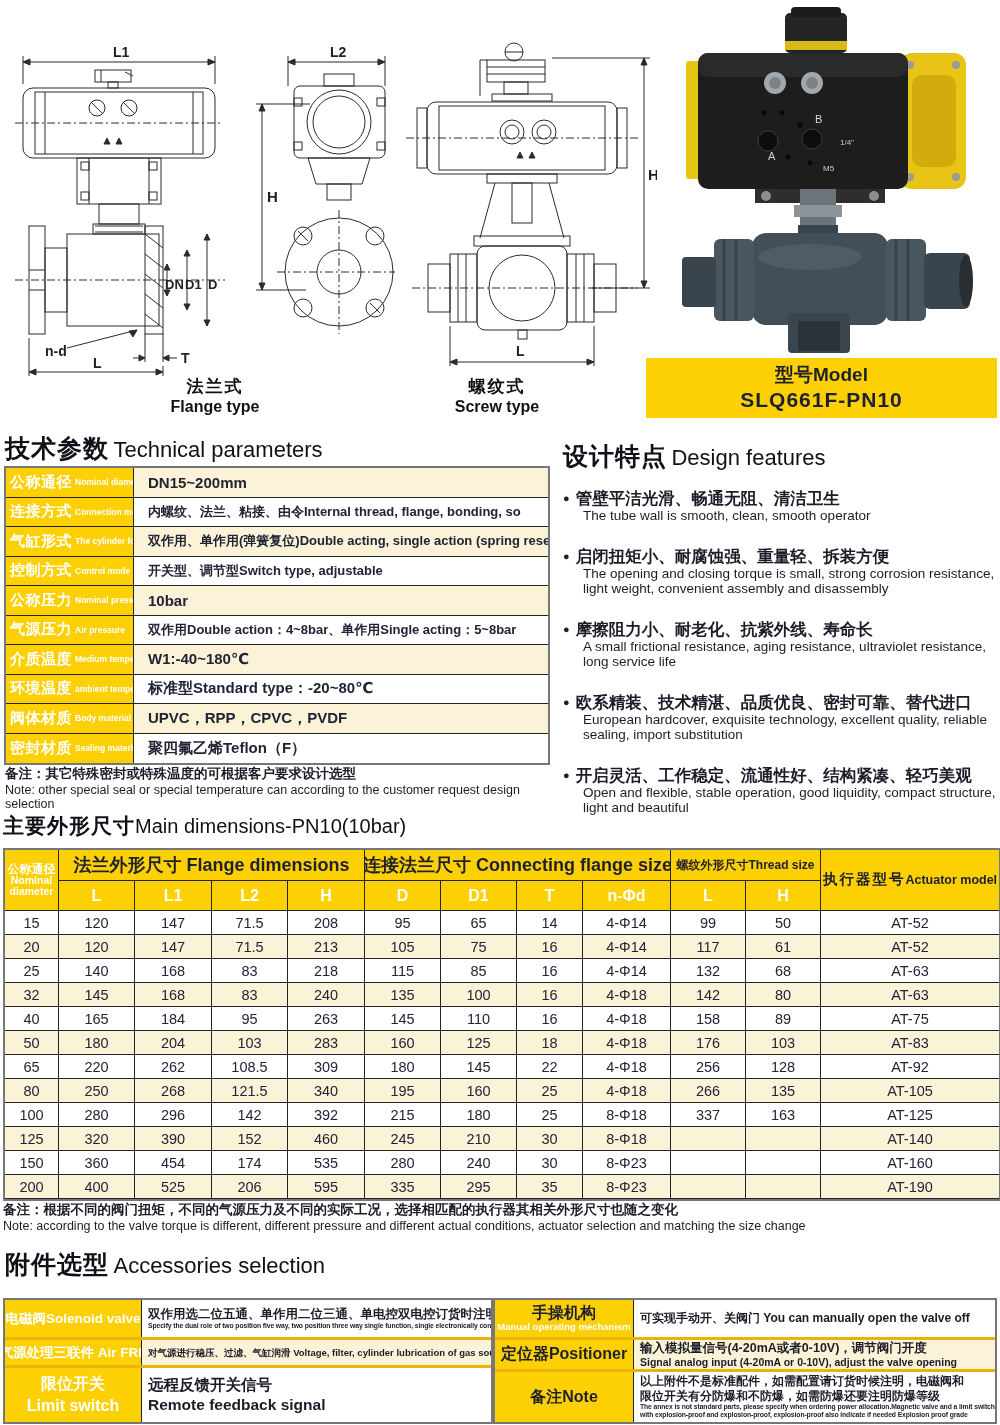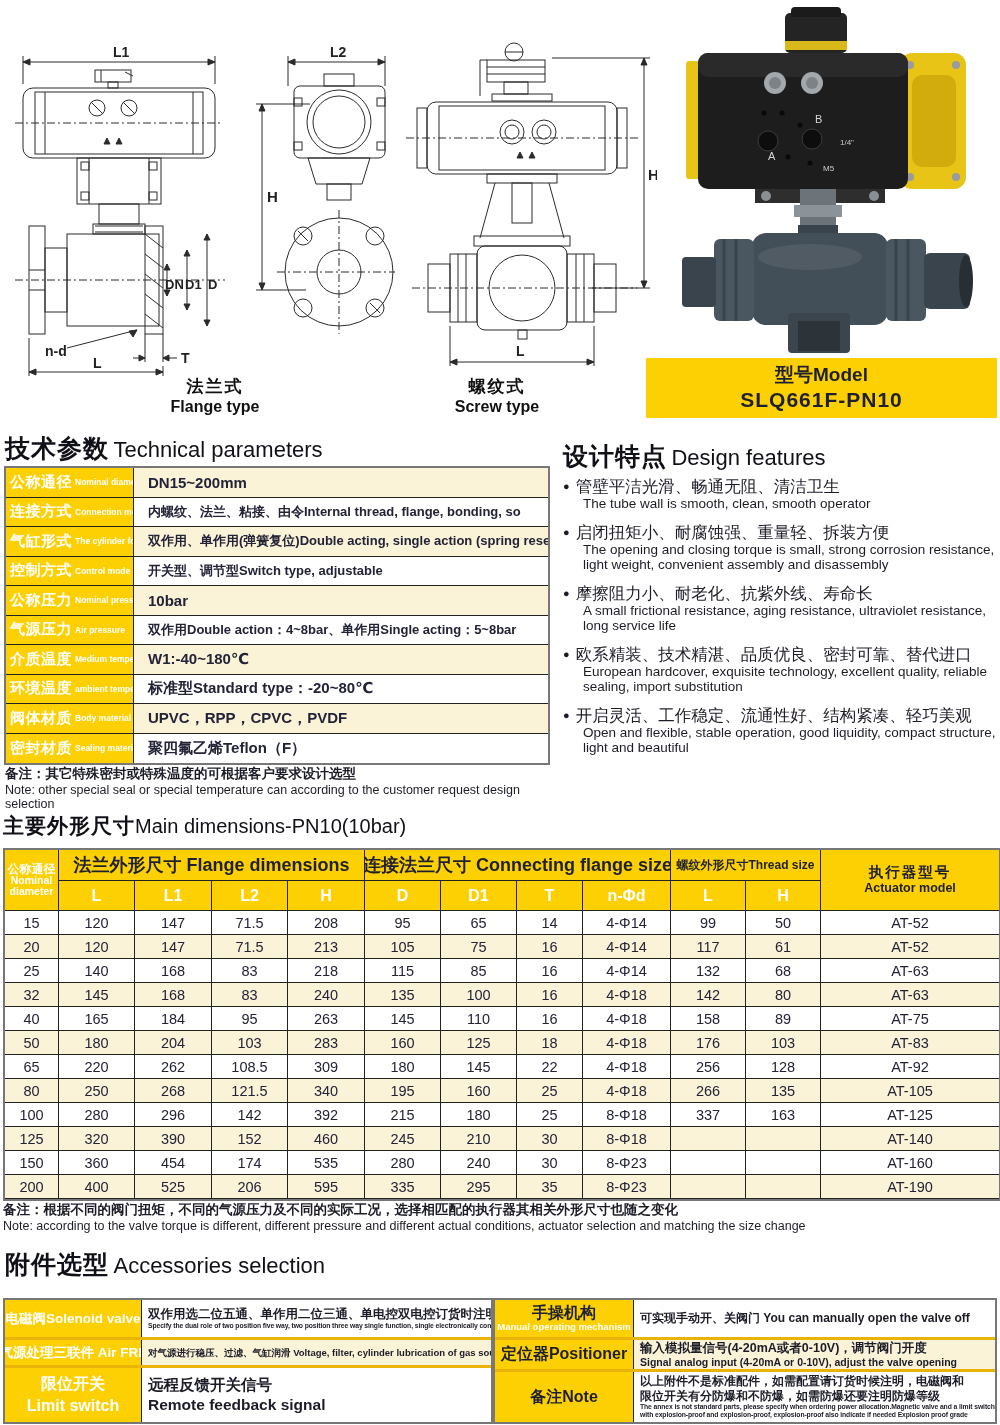--- a/index.html
+++ b/index.html
@@ -32,36 +32,36 @@
   .tpl-en{font-size:8.5px;font-weight:bold;}
   .tp-value{flex:1;display:flex;align-items:center;padding-left:14px;font-size:15px;font-weight:bold;
     color:#232337;overflow:hidden;white-space:nowrap;background:#fff;}
   .tp-value.sm{font-size:13px;}
   .tp-row.odd .tp-value{background:#faf3d7;}
   .note-block{position:absolute;color:#1c1c28;}
   .note-zh{font-size:13.5px;font-weight:bold;}
   .note-en{font-size:12.5px;}
   
   .features{position:absolute;left:563px;top:476px;width:437px;display:flex;flex-direction:column;gap:11px;}
-  .feat-zh{font-size:16.5px;font-weight:normal;color:#1c1c28;line-height:20px;white-space:nowrap;}
+  .feat-zh{font-size:16.5px;font-weight:bold;color:#1c1c28;line-height:20px;white-space:nowrap;margin-top:12px;}
   .feat-zh .dot{font-size:11px;margin-right:6px;vertical-align:2px;}
   .feat-en{font-size:13.5px;color:#1c1c28;line-height:15px;margin-left:20px;}
   
   .dims-grid{display:grid;grid-template-columns:54px 76px 77px 76px 77px 76px 76px 66px 88px 75px 75px 178px;}
   .dims-table{position:absolute;left:3px;top:848px;width:994px;border:2px solid #777;background:#fff;}
   .dims-header{grid-template-rows:31px 30px;}
   .dh{background:#fdd004;border-right:1px solid #222;border-bottom:1px solid #222;
     display:flex;align-items:center;justify-content:center;box-sizing:border-box;overflow:hidden;}
   .dh.grp{font-size:18px;font-weight:bold;color:#1e2030;white-space:nowrap;}
   .dh.thr{font-size:12px;}
   .dh.sub{font-size:16px;font-weight:bold;color:#fff;}
   .dh.dn{flex-direction:column;line-height:1.05;}
   .dn-zh{font-size:12px;font-weight:bold;color:#fff;white-space:nowrap;}
   .dn-en{font-size:10.5px;font-weight:bold;color:#fff;text-align:center;width:50px;line-height:1.05;}
-  .dh.act{flex-direction:column;line-height:1.2;}
+  .dh.act{flex-direction:row;line-height:1.2;}
   .act-zh{font-size:14.5px;font-weight:bold;color:#1e2030;letter-spacing:2px;}
   .act-en{font-size:12.5px;font-weight:bold;color:#1e2030;}
   .dh.last,.dcell.last{border-right:none;}
   .dims-body{grid-auto-rows:24px;}
   .dcell{border-right:1px solid #222;border-bottom:1px solid #222;box-sizing:border-box;
     display:flex;align-items:center;justify-content:center;font-size:14.5px;color:#232337;background:#fff;}
   .dcell.alt{background:#faf3d7;}
   
   .acc-table{position:absolute;top:1298px;border:2px solid #777;background:#fff;box-sizing:border-box;}
   .acc-left{left:3px;width:490px;}

